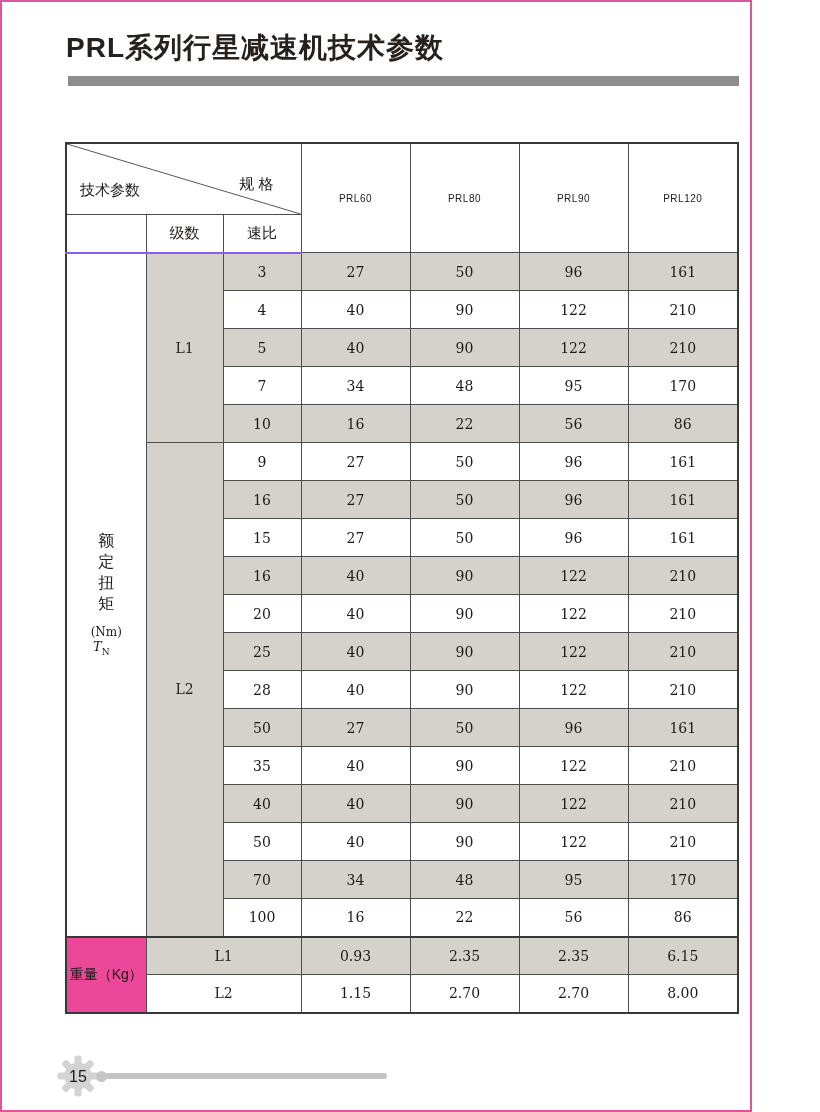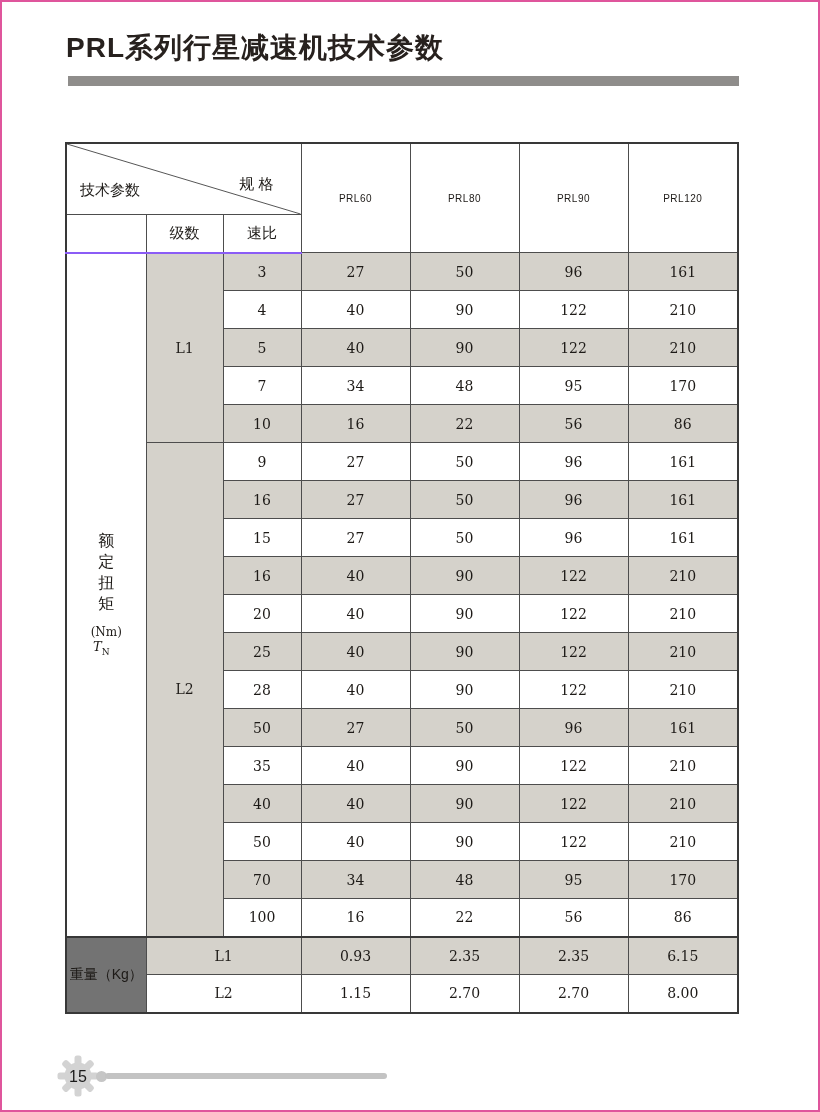--- a/index.html
+++ b/index.html
@@ -4,21 +4,21 @@
 <style>
   :root{
     --frame-pink:#df559c;
     --title-rule-gray:#8f8d8b;
     --cell-shade:#d5d2cb;
     --footer-gray:#c3c3c3;
   }
   *{margin:0;padding:0;box-sizing:border-box}
   html,body{background:#ffffff}
   body{width:820px;height:1112px;font-family:"Liberation Sans",sans-serif;color:#1d1a17}
-  .page{position:relative;width:820px;height:1112px;border:2px solid var(--frame-pink);background:#fff;overflow:hidden}
+  .page{position:relative;width:752px;height:1112px;border:2px solid var(--frame-pink);background:#fff;overflow:hidden}
 
   .title{position:absolute;left:64px;top:27px;font-size:28px;font-weight:700;color:#27211e;letter-spacing:1px;white-space:nowrap}
   .title-rule{position:absolute;left:66px;top:74px;width:671px;height:10px;background:var(--title-rule-gray)}
 
   table.params{position:absolute;left:63px;top:140px;width:672px;border-collapse:collapse;table-layout:fixed;border:2px solid #383838}
   table.params td{border:1px solid #4d4d4d;text-align:center;vertical-align:middle;padding:0;overflow:hidden}
   .shade{background:var(--cell-shade)}
   tr.h1{height:70px}
   tr.h2{height:38px}
   tbody tr{height:38px}
@@ -31,21 +31,21 @@
   .diag-bottom{position:absolute;top:37px;left:13px;font-size:15px;white-space:nowrap}
   .ratio-cell,.value-cell{font-family:"DejaVu Serif","Liberation Serif",serif;font-size:14px}
   .stage-cell{background:var(--cell-shade);font-family:"DejaVu Serif","Liberation Serif",serif;font-size:14px}
   .torque-label-cell{background:#fff}
   .torque-label{display:flex;flex-direction:column;align-items:center;gap:1px;font-size:16px;line-height:20px}
   .tunit{font-size:12px;font-family:"DejaVu Serif","Liberation Serif",serif;margin-top:10px;line-height:14px}
   .tsym{font-size:13px;font-family:"DejaVu Serif","Liberation Serif",serif;line-height:14px;margin-right:10px}
   .tsym i{font-style:italic}
   .tsym sub{font-size:9px}
   tbody.weight tr:first-child td{border-top:2px solid #383838}
-  .weight-label-cell{font-size:14px;background:#737373}
+  .weight-label-cell{font-size:14px;background:#ec4899}
   .weight-stage-cell{font-family:"DejaVu Serif","Liberation Serif",serif;font-size:14px}
 
   .footer-dot{position:absolute;left:94px;top:1069px;width:11px;height:11px;border-radius:50%;background:#c6c6c6}
   .footer-line{position:absolute;left:103px;top:1071px;width:282px;height:6px;border-radius:3px;background:var(--footer-gray)}
   .gear{position:absolute;left:55px;top:1053px}
 </style>
 </head>
 <body>
 
 <div class="page">

